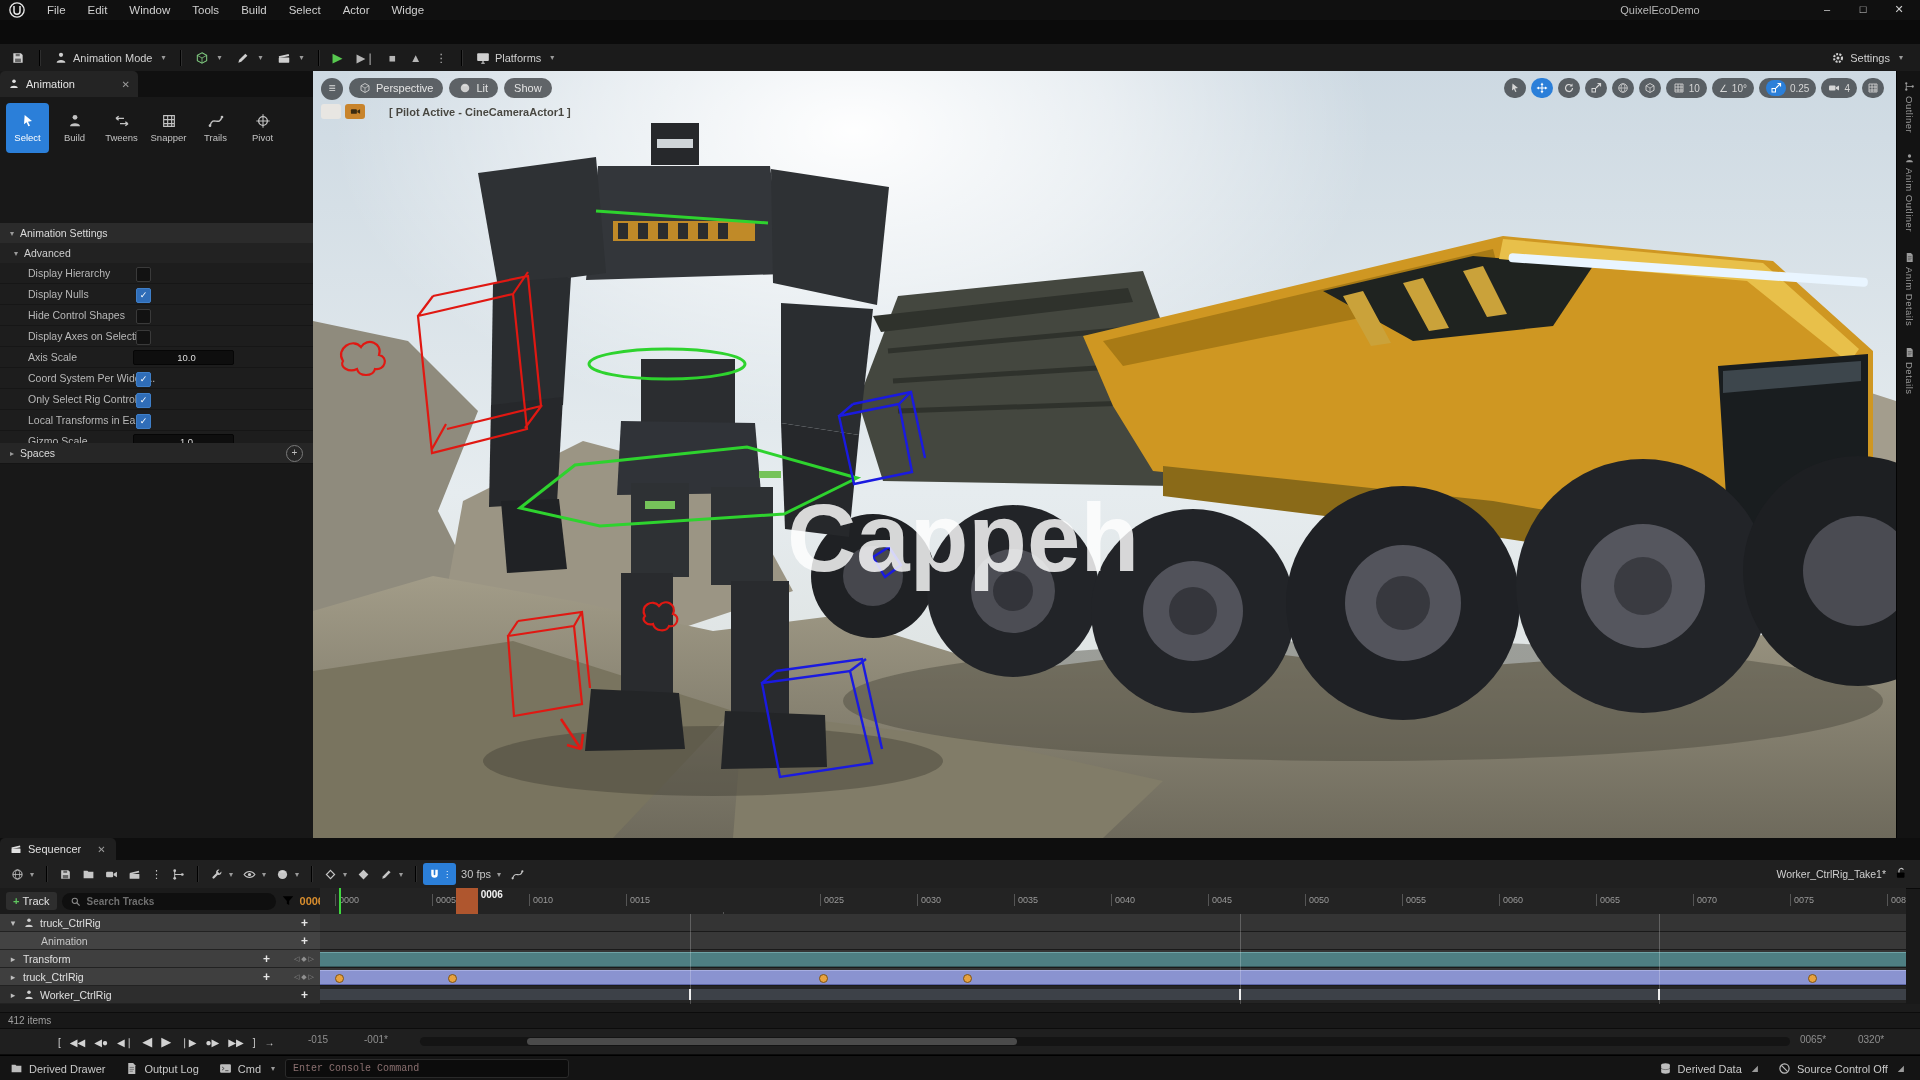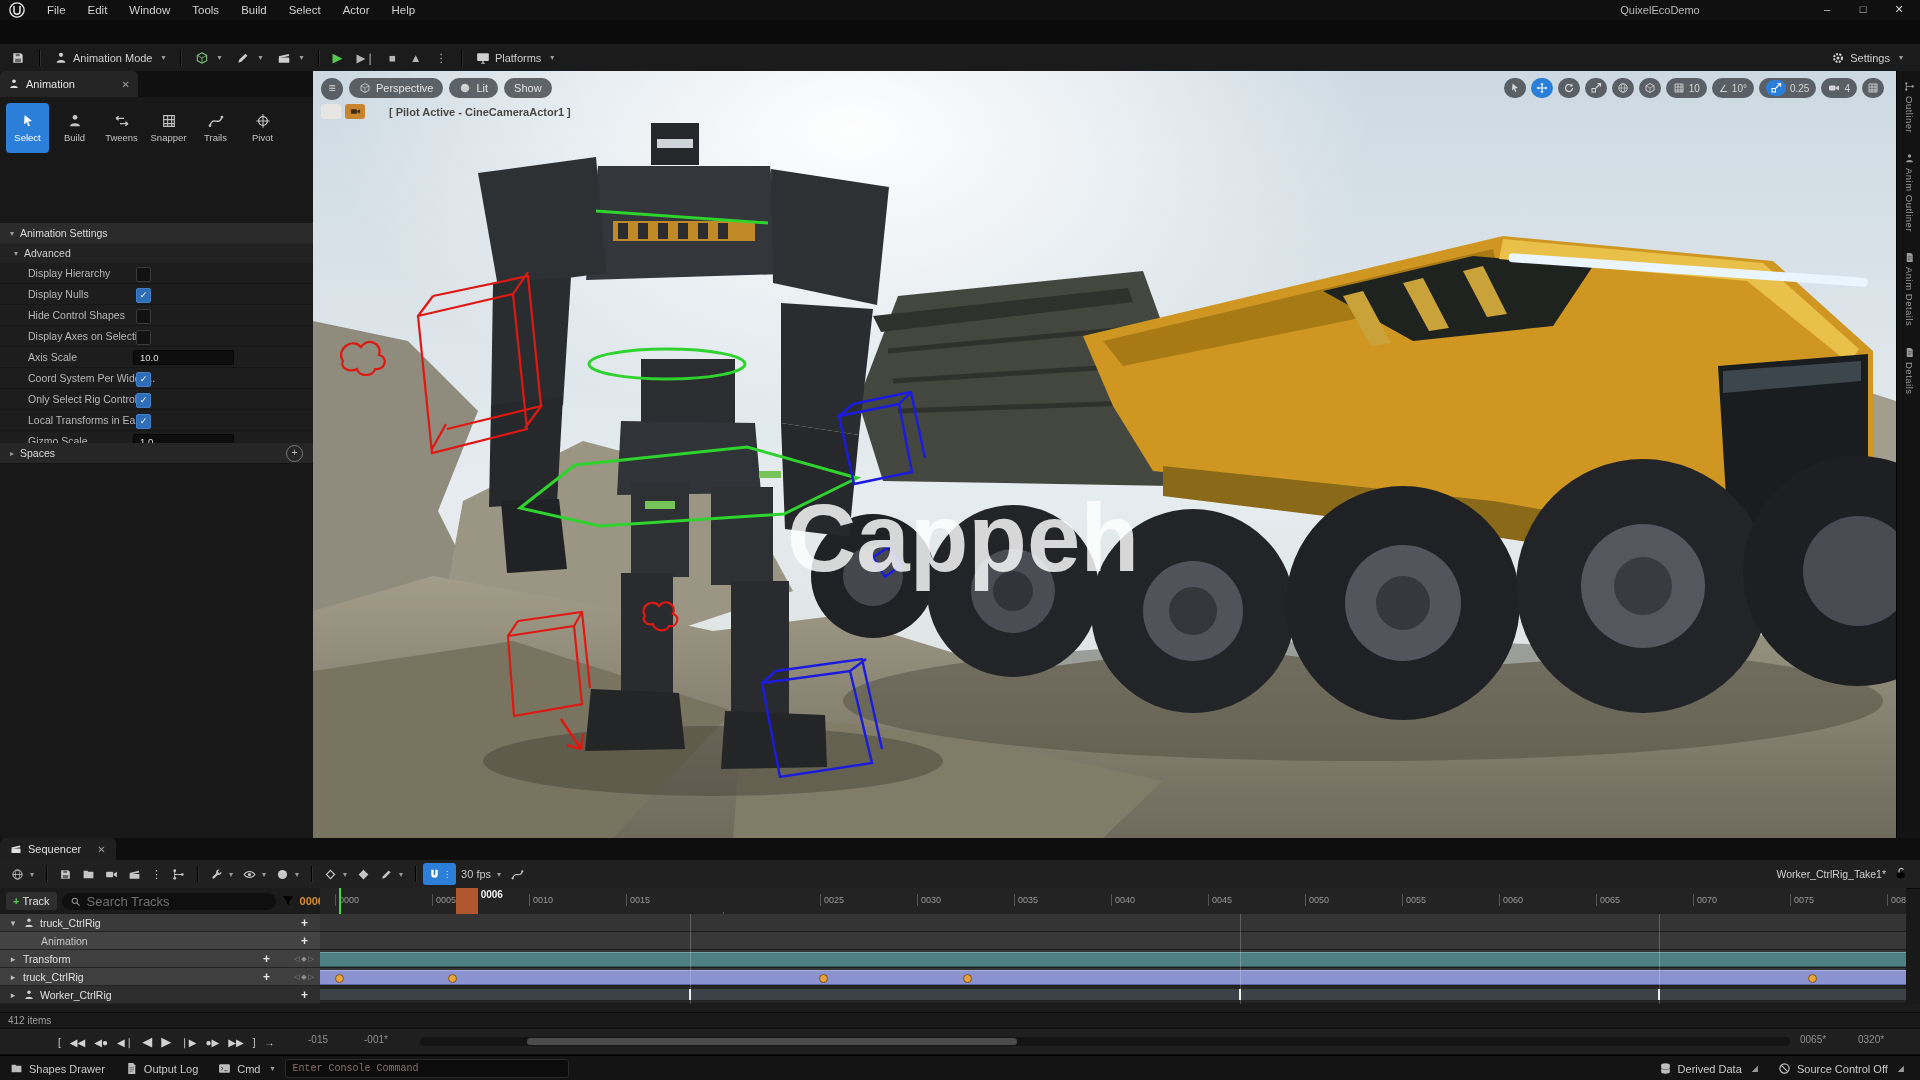--- a/index.html
+++ b/index.html
@@ -48,21 +48,21 @@
           padding-left:10px;gap:6px;color:#dcdcdc;font-size:10.5px;border-bottom:1px solid #141414;}
   .sechdr.sub{background:#222222;padding-left:14px;color:#cfcfcf;}
   .sechdr .tw{font-size:8px;color:#9a9a9a;}
   #settings-rows{position:absolute;left:0;top:192px;right:0;}
   .prow{position:relative;height:20px;background:#1d1d1d;border-bottom:1px solid #161616;}
   .plabel{position:absolute;left:28px;top:0;line-height:20px;font-size:10.5px;color:#b8b8b8;white-space:nowrap;}
   .cb{position:absolute;left:136px;top:3.5px;width:13px;height:13px;background:#121212;border:1px solid #3a3a3a;border-radius:2px;
       font-size:9px;line-height:12px;text-align:center;color:#fff;}
   .cb.on{background:#2f6db8;border-color:#3f7fc8;}
   .tfield{position:absolute;left:133px;top:3px;width:93px;height:13px;background:#0e0e0e;border:1px solid #060606;border-radius:2px;
-          color:#dedede;font-size:9.5px;line-height:13px;padding-left:6px;}
+          color:#dedede;font-size:9.5px;line-height:13px;padding-left:6px;text-align:center;}
   #spaces-row{top:372px;background:#262626;}
   #spaces-plus{position:absolute;left:286px;top:374px;width:15px;height:15px;border:1px solid #7a7a7a;border-radius:50%;
                color:#bdbdbd;text-align:center;line-height:14px;font-size:10px;}
 
   
   #viewport{left:313px;top:71px;width:1583px;height:767px;overflow:hidden;background:#9aa4ac;}
   #scene{position:absolute;left:0;top:0;}
   .vpill{display:flex;align-items:center;gap:5px;background:rgba(34,37,40,.68);border-radius:10px;height:20px;
          padding:0 10px;color:#e4e4e4;font-size:11px;}
   .vpill .ic{width:12px;height:12px;color:#cfcfcf;}
@@ -94,21 +94,21 @@
   #seq-toolbar{position:absolute;left:0;top:22px;width:100%;height:28px;background:#202020;border-bottom:1px solid #0a0a0a;display:flex;align-items:center;padding-left:6px;}
   .sbtn{display:flex;align-items:center;gap:2px;padding:0 5px;height:22px;color:#c6c6c6;border-radius:3px;}
   .sbtn .ic{width:13px;height:13px;}
   .sbtn.blue{background:#2b7fd9;color:#fff;}
   #take-label{position:absolute;right:34px;top:22px;height:28px;display:flex;align-items:center;color:#d0d0d0;font-size:10.5px;}
   #take-lock{position:absolute;right:12px;top:28px;width:14px;height:14px;color:#c0c0c0;}
   #seq-header{position:absolute;left:0;top:50px;width:320px;height:26px;background:#1b1b1b;border-bottom:1px solid #0a0a0a;display:flex;align-items:center;gap:5px;padding:0 6px;}
   #add-track{display:flex;align-items:center;gap:3px;background:#2e2e2e;border-radius:3px;height:18px;padding:0 7px;color:#e0e0e0;}
   #add-track .plus{color:#5fc75f;font-weight:bold;}
   #seq-search{flex:1;display:flex;align-items:center;gap:4px;background:#0f0f0f;border-radius:9px;height:17px;padding:0 8px;color:#8a8a8a;}
-  #seq-search input{background:transparent;border:0;outline:0;color:#cfcfcf;font-size:13px;width:100%;font-family:inherit;}
+  #seq-search input{background:transparent;border:0;outline:0;color:#cfcfcf;font-size:10px;width:100%;font-family:inherit;font-weight:bold;}
   #seq-search input::placeholder{color:#6f6f6f;}
   #seq-search .ic{width:11px;height:11px;}
   #seq-filter{width:14px;height:14px;color:#9a9a9a;}
   #cur-frame{color:#d98e2e;font-weight:bold;font-size:11px;padding-right:2px;}
   #ruler{position:absolute;left:320px;top:50px;width:1586px;height:26px;background:#232323;border-bottom:1px solid #0a0a0a;overflow:hidden;}
   .rlabel{position:absolute;top:6px;color:#9a9a9a;font-size:9px;border-left:1px solid #555;padding-left:3px;line-height:12px;}
   #ruler-green{position:absolute;left:19px;top:0;width:2px;height:26px;background:#3fd83f;}
   #playhead-box{position:absolute;left:120px;top:0;width:22px;height:26px;background:#bc5b30;opacity:.92;}
   #playhead-label{position:absolute;left:146px;top:1px;color:#f2f2f2;font-weight:bold;font-size:10px;}
   #track-left{position:absolute;left:0;top:76px;width:320px;height:90px;}
@@ -295,21 +295,21 @@
         <use href="#i-ue"></use>
       </svg>
     <div id="menu-items" class="row">
         <div class="menu-item">File</div>
         <div class="menu-item">Edit</div>
         <div class="menu-item">Window</div>
         <div class="menu-item">Tools</div>
         <div class="menu-item">Build</div>
         <div class="menu-item">Select</div>
         <div class="menu-item">Actor</div>
-        <div class="menu-item">Help</div>
+        <div class="menu-item">Widge</div>
       </div>
     <div id="window-title">QuixelEcoDemo</div>
     <div class="winbtn" style="right:76px">–</div>
     <div class="winbtn" style="right:40px">□</div>
     <div class="winbtn" style="right:4px">✕</div>
   </div>
 
 
   <div id="toolbar" class="abs">
     <div class="tbtn" style="margin-left:4px">
@@ -940,21 +940,21 @@
       <span class="rangefield" style="left:1800px">0065*</span>
       <span class="rangefield" style="left:1858px">0320*</span>
     </div>
   </div>
 
   <div id="statusbar" class="abs">
     <div class="stbtn">
       <svg class="ic">
           <use href="#i-folder"></use>
         </svg>
-      <span>Shapes Drawer</span>
+      <span>Derived Drawer</span>
     </div>
     <div class="stbtn">
       <svg class="ic">
           <use href="#i-doc"></use>
         </svg>
       <span>Output Log</span>
     </div>
     <div class="stbtn">
       <svg class="ic">
           <use href="#i-console"></use>

